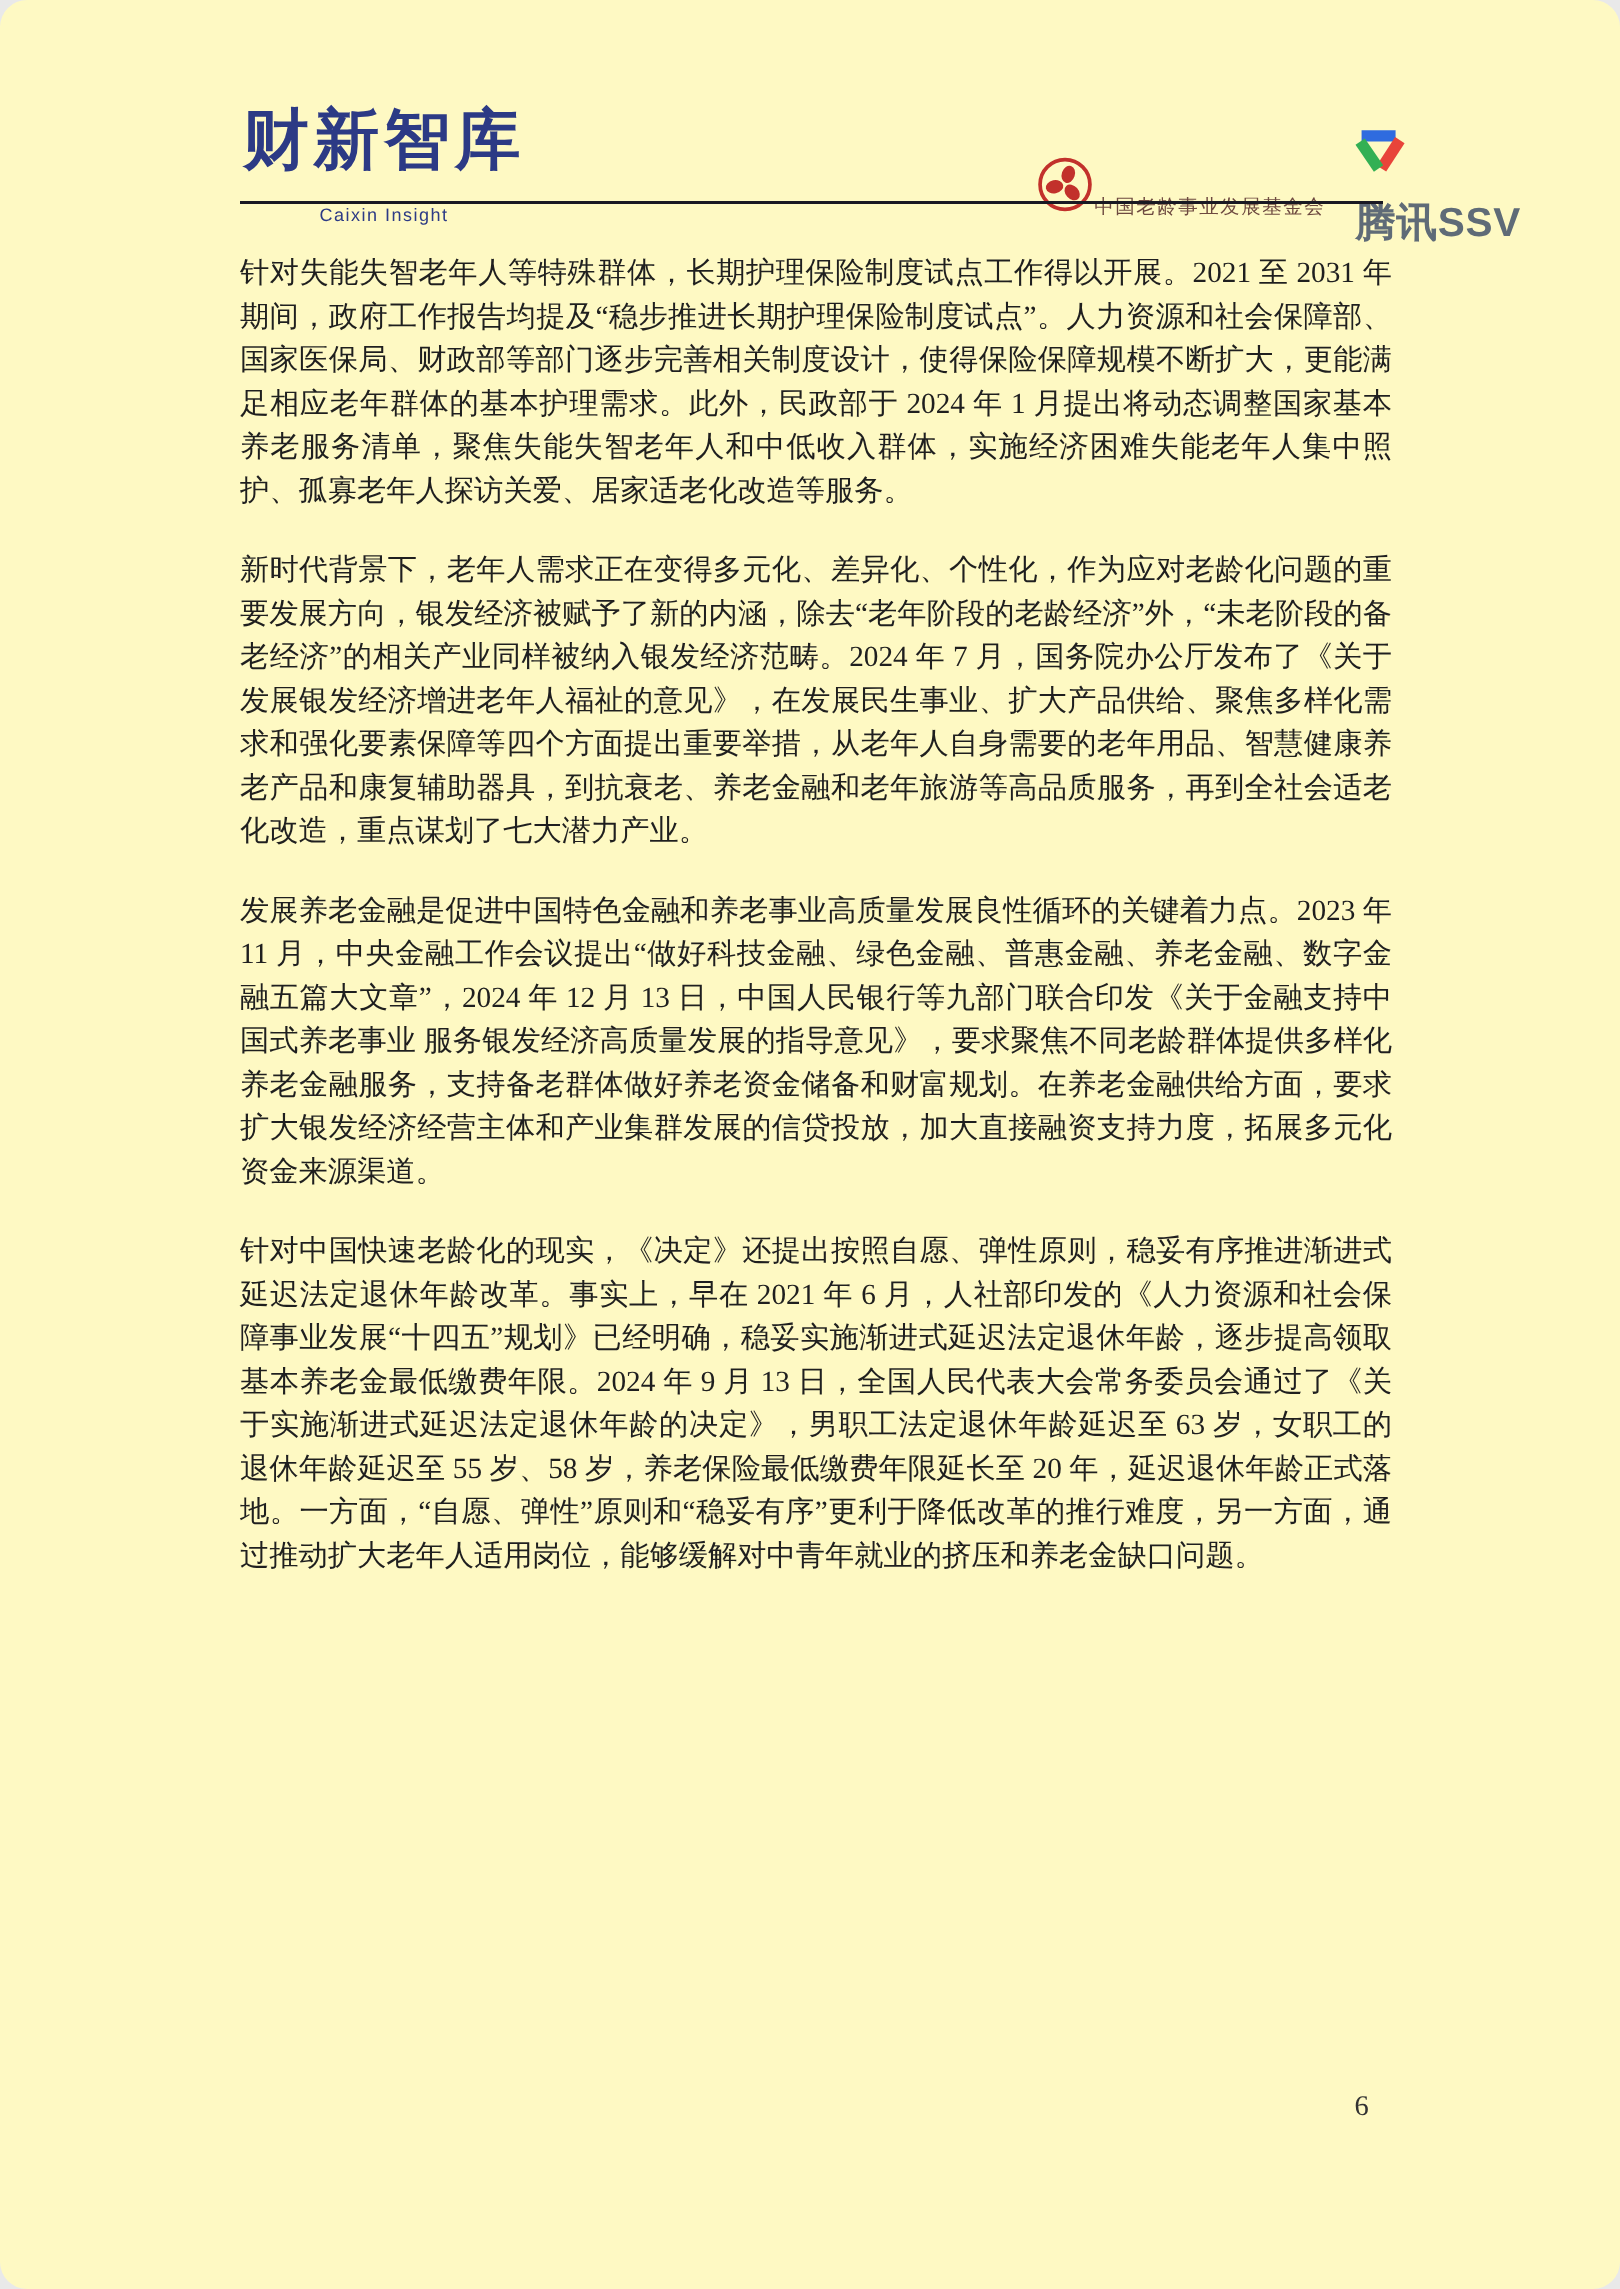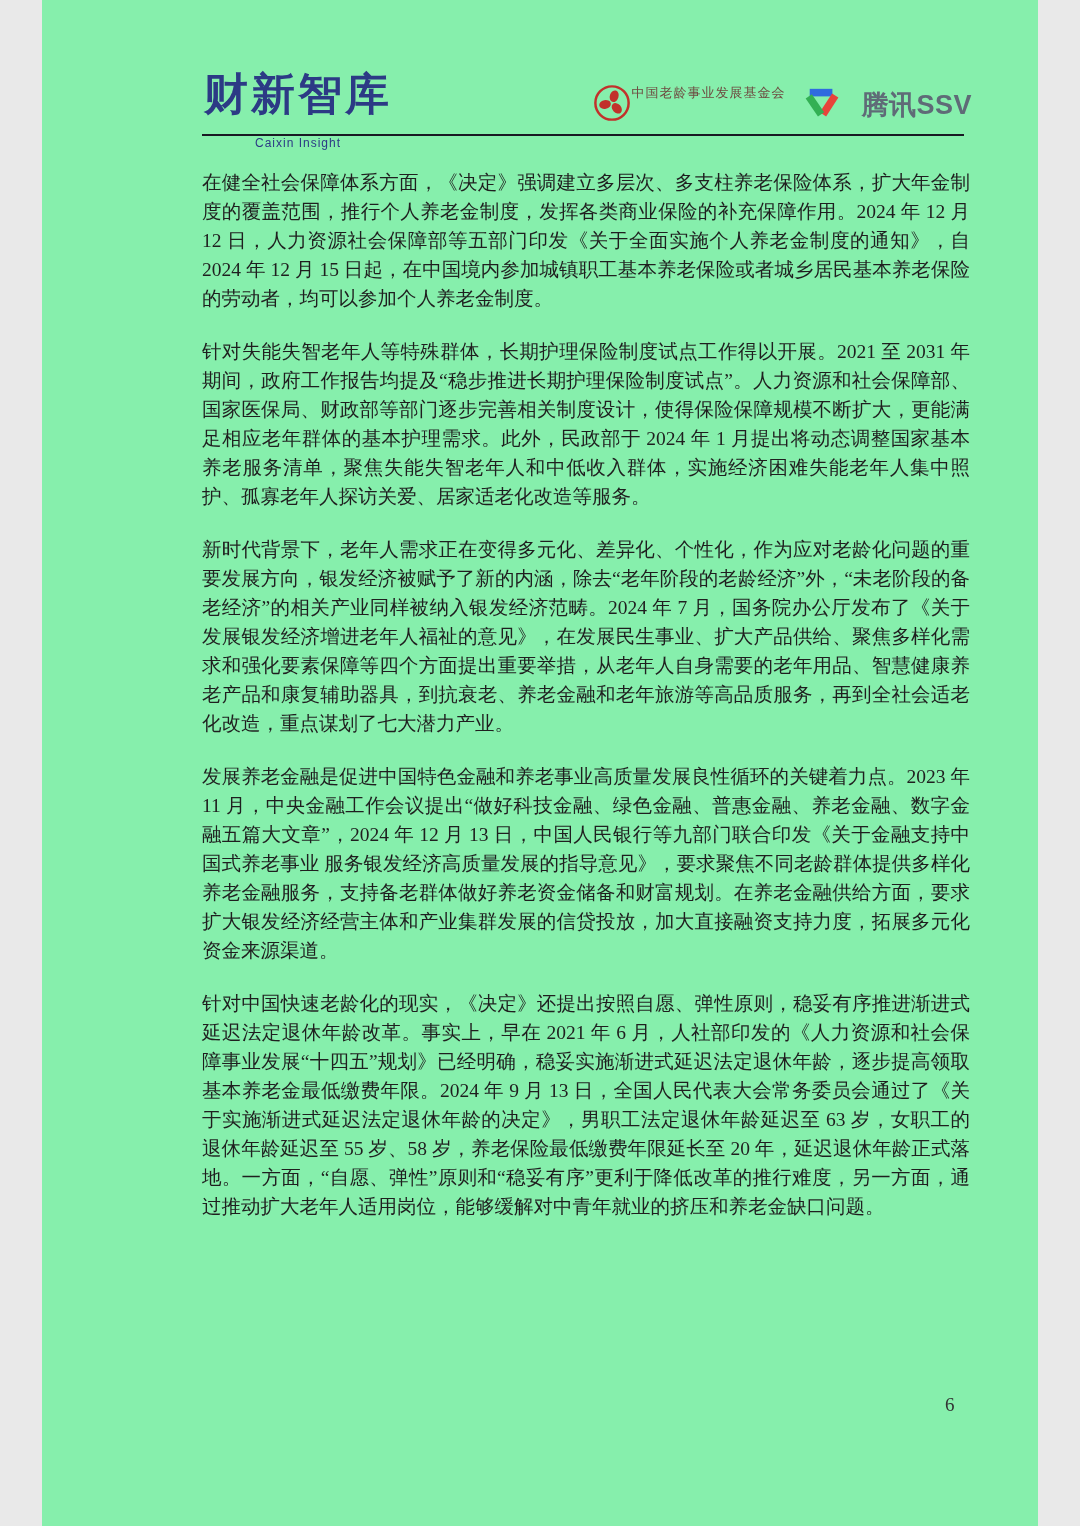--- a/index.html
+++ b/index.html
@@ -1,36 +1,37 @@
 <!DOCTYPE html>
 <html><head>
 <meta charset="utf-8">
 <style>
   * { margin:0; padding:0; box-sizing:border-box; }
   html,body { background:#e9e9e9; }
   .page {
     position:relative;
-    width:996px; height:1526px;
+    width:1080px; height:1526px;
     margin:0 auto;
-    background:#86efac;
+    background:#fef9c3;
     overflow:hidden;
     font-family:"Liberation Serif","DejaVu Serif",serif;
+    border-radius:18px;
   }
 
   
   .caixin { position:absolute; left:162px; top:72px; text-align:center;
             font-family:"Liberation Sans","DejaVu Sans",sans-serif; }
   .caixin-title { font-size:44px; font-weight:700; color:#2c3a85; letter-spacing:3px; line-height:1; }
   .caixin-sub   { font-size:12px; color:#2c3a85; margin-top:20px; letter-spacing:1px; }
 
   .header-right { position:absolute; right:66px; top:84px; display:flex; align-items:center; gap:20px; }
-  .foundation { display:flex; align-items:flex-start; gap:0; }
+  .foundation { display:flex; align-items:flex-end; gap:0; }
   .foundation-name { font-size:13px; color:#6e4a40; letter-spacing:1px;
                      font-family:"Liberation Serif","DejaVu Serif",serif; }
-  .tencent { display:flex; align-items:center; gap:22px; }
+  .tencent { display:flex; gap:7px;flex-direction:column; }
   .tencent-name { font-size:27px; font-weight:700; color:#5f6b77; letter-spacing:0.5px;
                   font-family:"Liberation Sans","DejaVu Sans",sans-serif; }
 
   .header-rule { position:absolute; left:160px; top:134px; width:762px; height:2px; background:#191923; }
 
   
   .body-text { position:absolute; left:160px; top:168px; width:768px; }
   .body-text p {
     font-size:19.5px;
     line-height:29px;
@@ -77,21 +78,20 @@
           </svg>
         </span>
         <span class="tencent-name">腾讯SSV</span>
       </div>
     </div>
   </header>
 
   <div class="header-rule"></div>
 
   <main class="body-text">
-    <p>在健全社会保障体系方面，《决定》强调建立多层次、多支柱养老保险体系，扩大年金制度的覆盖范围，推行个人养老金制度，发挥各类商业保险的补充保障作用。2024 年 12 月 12 日，人力资源社会保障部等五部门印发《关于全面实施个人养老金制度的通知》，自 2024 年 12 月 15 日起，在中国境内参加城镇职工基本养老保险或者城乡居民基本养老保险的劳动者，均可以参加个人养老金制度。</p>
     <p>针对失能失智老年人等特殊群体，长期护理保险制度试点工作得以开展。2021 至 2031 年期间，政府工作报告均提及“稳步推进长期护理保险制度试点”。人力资源和社会保障部、国家医保局、财政部等部门逐步完善相关制度设计，使得保险保障规模不断扩大，更能满足相应老年群体的基本护理需求。此外，民政部于 2024 年 1 月提出将动态调整国家基本养老服务清单，聚焦失能失智老年人和中低收入群体，实施经济困难失能老年人集中照护、孤寡老年人探访关爱、居家适老化改造等服务。</p>
     <p>新时代背景下，老年人需求正在变得多元化、差异化、个性化，作为应对老龄化问题的重要发展方向，银发经济被赋予了新的内涵，除去“老年阶段的老龄经济”外，“未老阶段的备老经济”的相关产业同样被纳入银发经济范畴。2024 年 7 月，国务院办公厅发布了《关于发展银发经济增进老年人福祉的意见》，在发展民生事业、扩大产品供给、聚焦多样化需求和强化要素保障等四个方面提出重要举措，从老年人自身需要的老年用品、智慧健康养老产品和康复辅助器具，到抗衰老、养老金融和老年旅游等高品质服务，再到全社会适老化改造，重点谋划了七大潜力产业。</p>
     <p>发展养老金融是促进中国特色金融和养老事业高质量发展良性循环的关键着力点。2023 年 11 月，中央金融工作会议提出“做好科技金融、绿色金融、普惠金融、养老金融、数字金融五篇大文章”，2024 年 12 月 13 日，中国人民银行等九部门联合印发《关于金融支持中国式养老事业 服务银发经济高质量发展的指导意见》，要求聚焦不同老龄群体提供多样化养老金融服务，支持备老群体做好养老资金储备和财富规划。在养老金融供给方面，要求扩大银发经济经营主体和产业集群发展的信贷投放，加大直接融资支持力度，拓展多元化资金来源渠道。</p>
     <p>针对中国快速老龄化的现实，《决定》还提出按照自愿、弹性原则，稳妥有序推进渐进式延迟法定退休年龄改革。事实上，早在 2021 年 6 月，人社部印发的《人力资源和社会保障事业发展“十四五”规划》已经明确，稳妥实施渐进式延迟法定退休年龄，逐步提高领取基本养老金最低缴费年限。2024 年 9 月 13 日，全国人民代表大会常务委员会通过了《关于实施渐进式延迟法定退休年龄的决定》，男职工法定退休年龄延迟至 63 岁，女职工的退休年龄延迟至 55 岁、58 岁，养老保险最低缴费年限延长至 20 年，延迟退休年龄正式落地。一方面，“自愿、弹性”原则和“稳妥有序”更利于降低改革的推行难度，另一方面，通过推动扩大老年人适用岗位，能够缓解对中青年就业的挤压和养老金缺口问题。</p>
   </main>
 
   <div class="page-number">6</div>
 
 </div>
 

